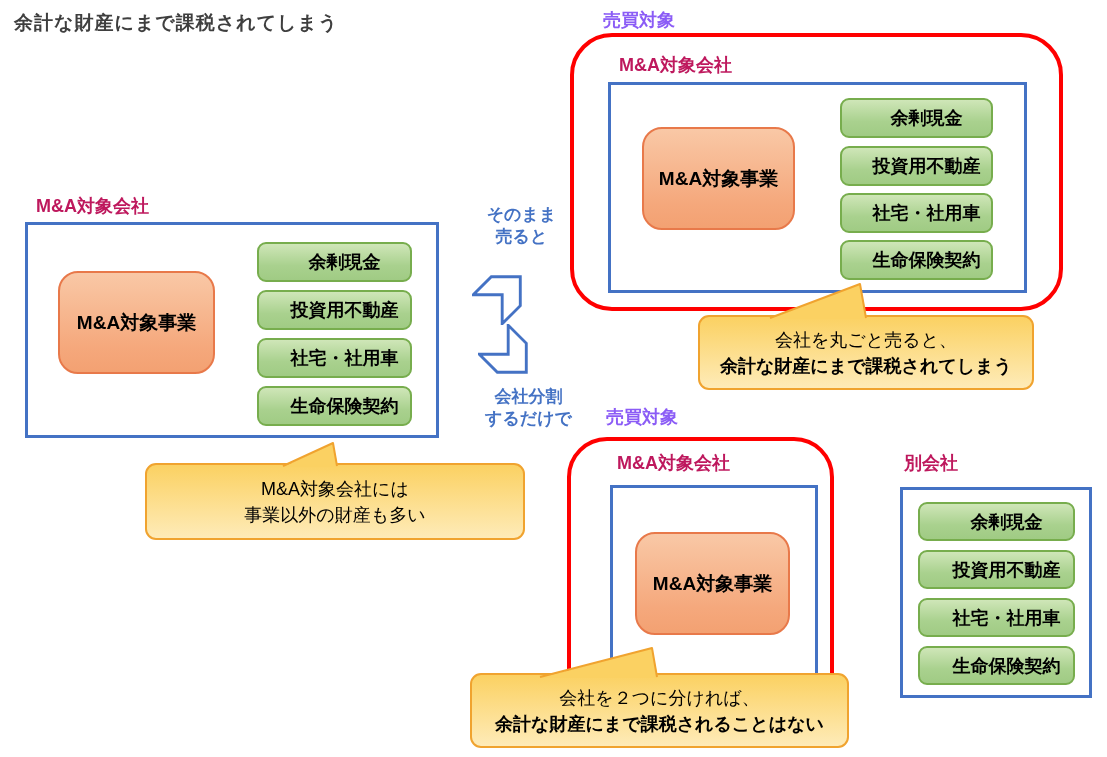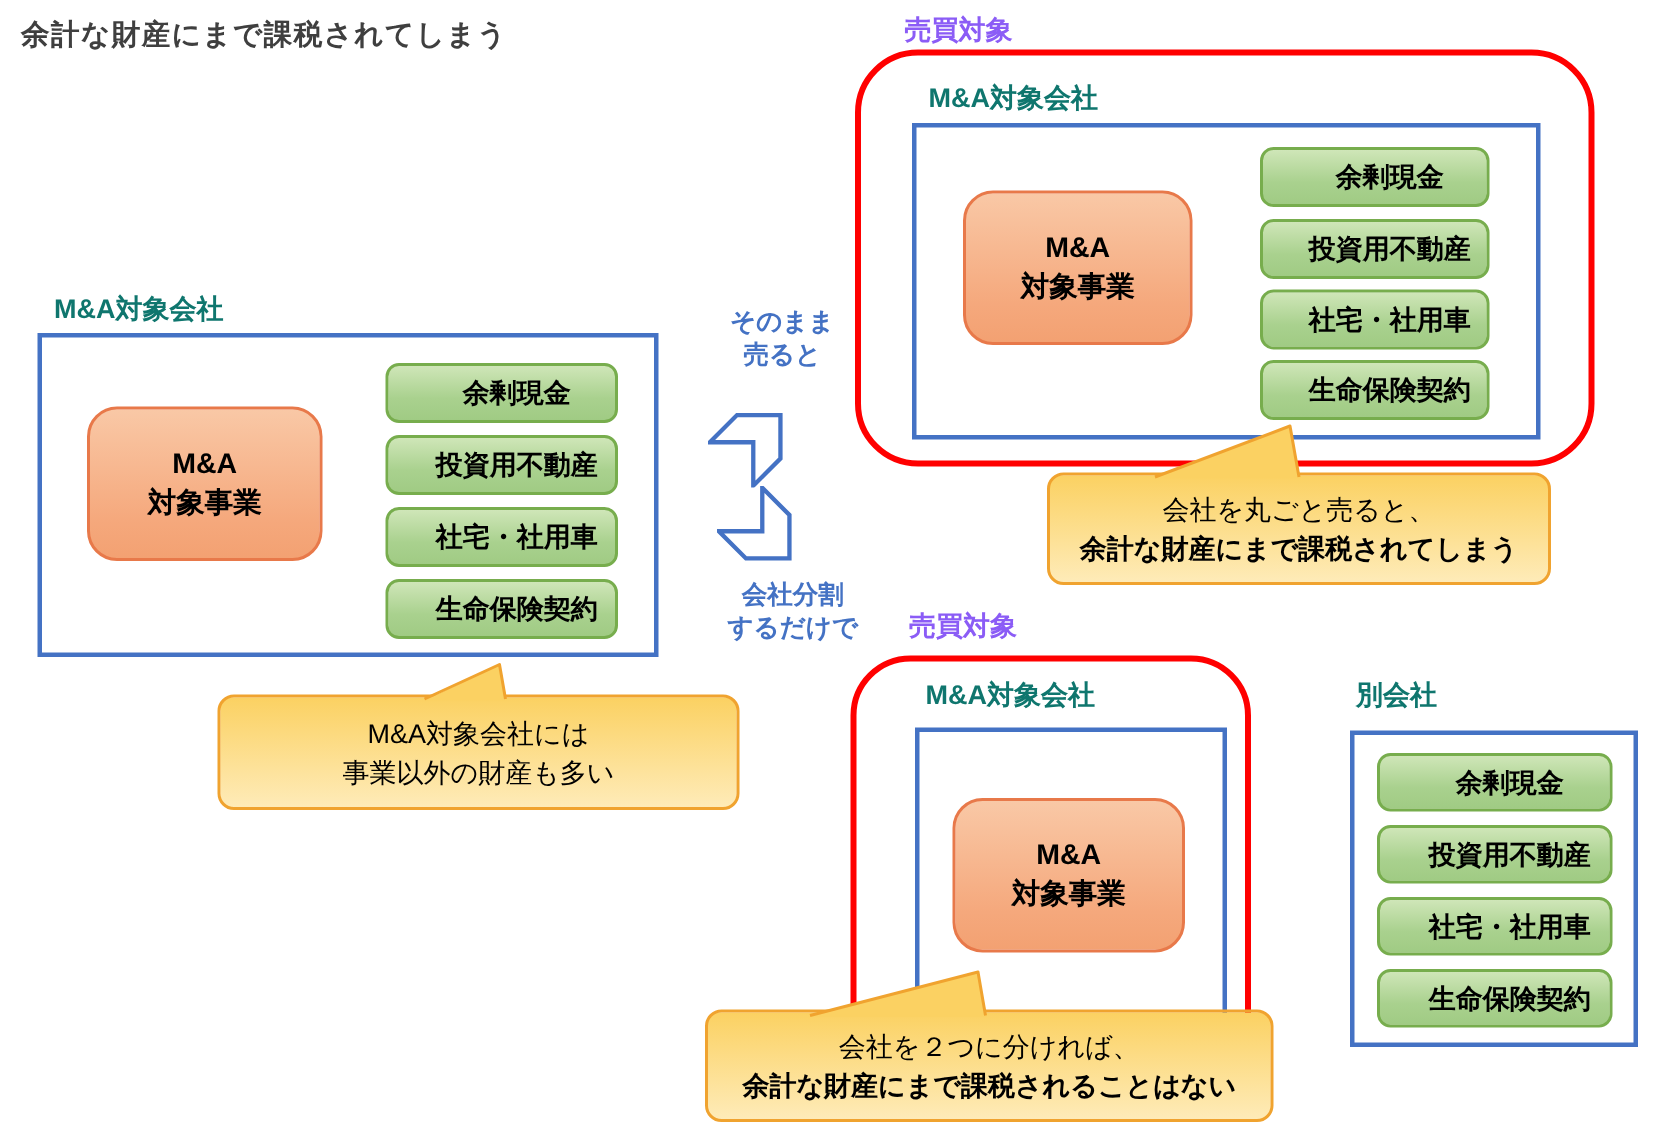--- a/index.html
+++ b/index.html
@@ -1,25 +1,25 @@
 <!DOCTYPE html>
 <html><head>
 <meta charset="utf-8">
 <style>
   html,body{margin:0;padding:0;background:#fff;}
   .page{position:relative;width:1107px;height:757px;background:#ffffff;overflow:hidden;
         font-family:"Liberation Sans","DejaVu Sans",sans-serif;color:#000;}
   .title{position:absolute;left:14px;top:10px;font-size:19px;font-weight:bold;color:#3F3F3F;margin:0;letter-spacing:1px;}
-  .co-label{position:absolute;font-size:18px;font-weight:bold;color:#0f766e;white-space:nowrap;}
+  .co-label{position:absolute;font-size:18px;font-weight:bold;color:#be185d;white-space:nowrap;}
   .badge{position:absolute;font-size:18px;font-weight:bold;color:#8b5cf6;white-space:nowrap;}
   .blue-rect{position:absolute;box-sizing:border-box;border:3px solid #4472C4;background:#fff;}
   .red-rect{position:absolute;box-sizing:border-box;border:4px solid #FF0000;background:#fff;border-radius:42px;}
   .orange-box{position:absolute;box-sizing:border-box;border:2px solid #E8794A;border-radius:20px;
       background:linear-gradient(180deg,#F9C8A6 0%,#F5A87C 75%,#F3A172 100%);
-      display:flex;flex-direction:column;align-items:center;justify-content:center;
+      display:flex;flex-direction:row;align-items:center;justify-content:center;
       font-size:19px;font-weight:bold;line-height:26px;text-align:center;}
   .green-box{position:absolute;box-sizing:border-box;border:2px solid #77AD4D;border-radius:9px;
       background:linear-gradient(180deg,#CFE6B8 0%,#A9D18E 60%,#A0CB84 100%);
       display:flex;align-items:center;justify-content:center;
       font-size:18px;font-weight:bold;white-space:nowrap;padding-left:20px;}
   .callout{position:absolute;box-sizing:border-box;border:2px solid #F0A32F;border-radius:11px;
       background:linear-gradient(180deg,#FBD162 0%,#FDE29A 65%,#FEEBB8 100%);
       display:flex;flex-direction:column;align-items:center;justify-content:center;
       font-size:18px;line-height:26px;text-align:center;z-index:5;}
   .callout .bold{font-weight:bold;}
@@ -41,21 +41,21 @@
     <div class="orange-box" style="left:58px;top:271px;width:157px;height:103px;">
       <div>M&amp;A</div>
       <div>対象事業</div>
     </div>
     <div class="green-box" style="left:257px;top:242px;width:155px;height:40px;">余剰現金</div>
     <div class="green-box" style="left:257px;top:290px;width:155px;height:40px;">投資用不動産</div>
     <div class="green-box" style="left:257px;top:338px;width:155px;height:40px;">社宅・社用車</div>
     <div class="green-box" style="left:257px;top:386px;width:155px;height:40px;">生命保険契約</div>
   </div>
 
-  <div class="callout" style="left:145px;top:463px;width:348px;height:77px;">
+  <div class="callout" style="left:145px;top:463px;width:380px;height:77px;">
     <div>M&amp;A対象会社には</div>
     <div>事業以外の財産も多い</div>
   </div>
 
   <div>
     <div class="arrow-label" style="left:464px;top:204px;width:115px;">
       <div>そのまま</div>
       <div>売ると</div>
     </div>
     <svg class="arrow-svg" style="left:472px;top:261px;" width="64" height="64" viewBox="0 0 100 100">

